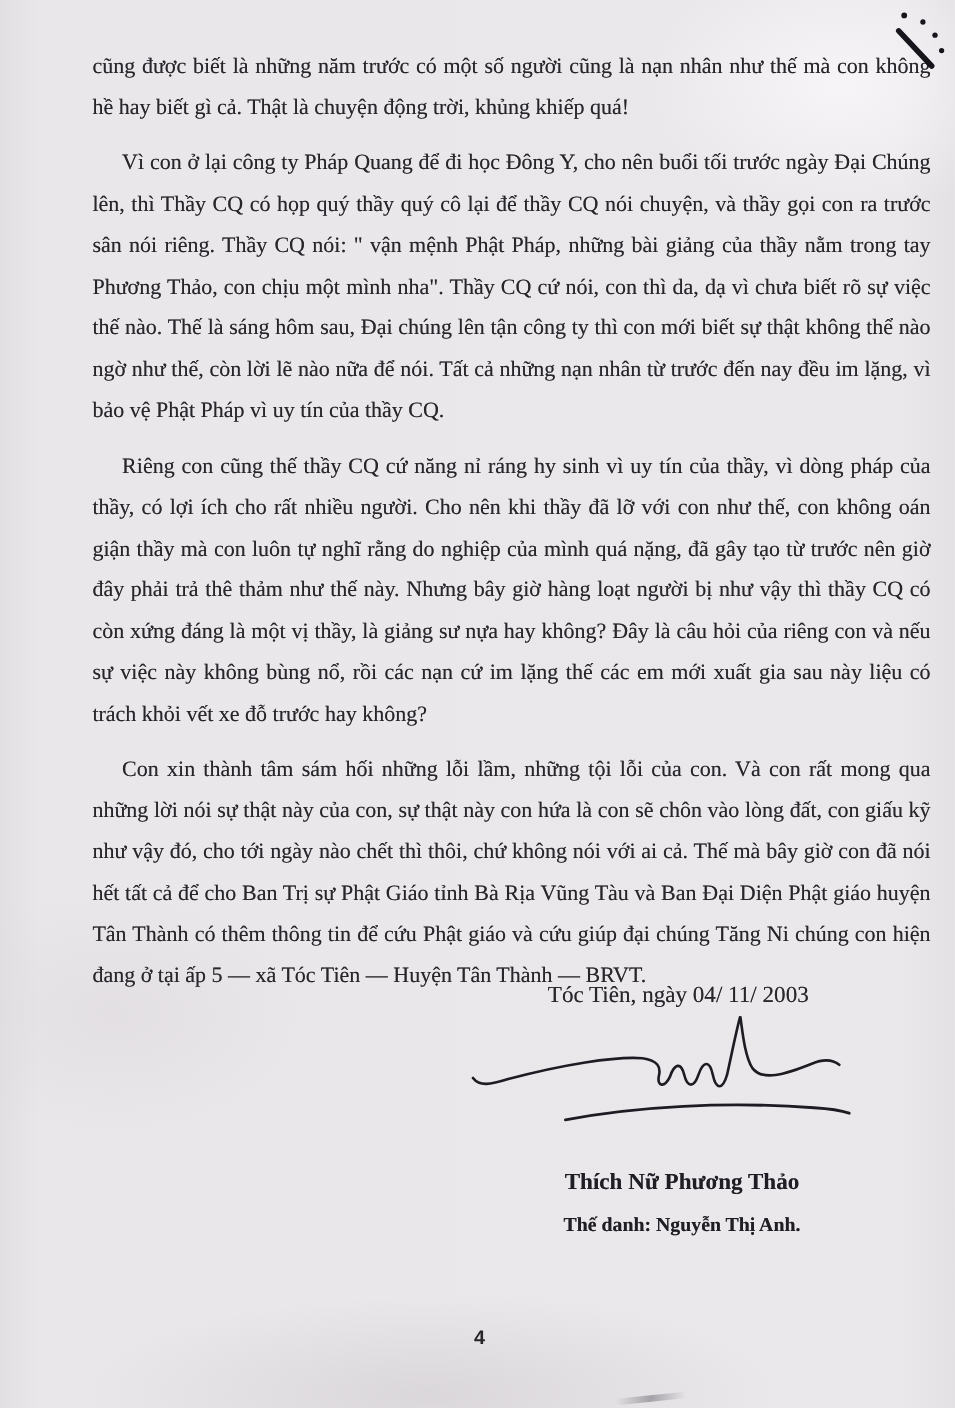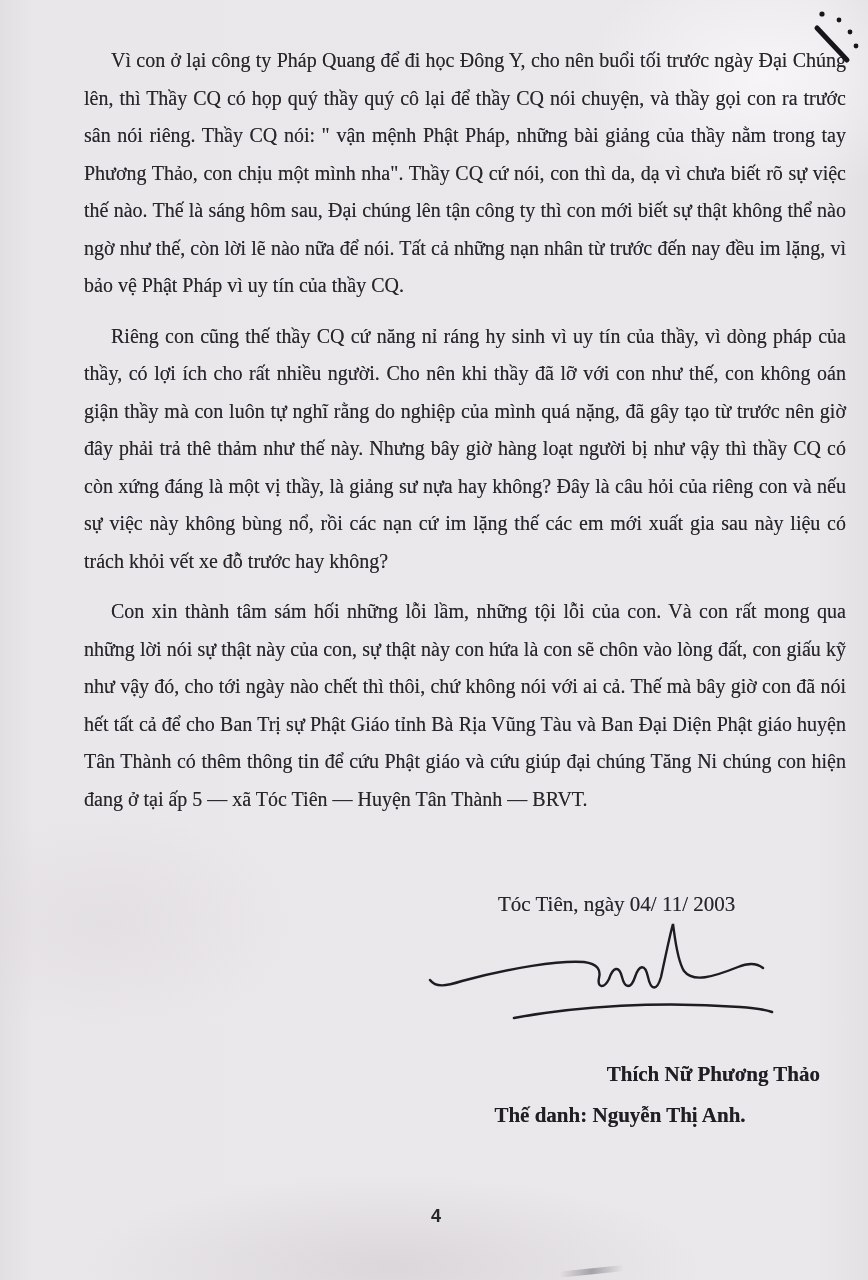--- a/index.html
+++ b/index.html
@@ -33,26 +33,26 @@
   .date-line{
     position:absolute; left:498px; top:892px;
     font-size:21px; white-space:nowrap;
     text-shadow:0 0 0.5px rgba(38,38,43,.55);
   }
   .signature{
     position:absolute; left:418px; top:918px; width:386px; height:122px;
   }
   .signed-name{
     position:absolute; left:420px; top:1062px; width:400px;
-    text-align:right; font-weight:bold; font-size:21px;
+    text-align:center; font-weight:bold; font-size:21px;
     color:#1e1e24; text-shadow:0 0 0.5px rgba(30,30,36,.6);
   }
   .secular-name{
     position:absolute; left:420px; top:1103px; width:400px;
-    text-align:center; font-weight:bold; font-size:21px;
+    text-align:center; font-weight:bold; font-size:18px;
     color:#1e1e24; text-shadow:0 0 0.5px rgba(30,30,36,.6);
   }
   .page-number{
     position:absolute; left:404px; top:1206px; width:64px;
     text-align:center; font-weight:bold; font-size:18px;
     font-family:"Liberation Sans","DejaVu Sans",sans-serif;
   }
   .corner-mark{
     position:absolute; left:803px; top:6px; width:60px; height:64px;
   }
@@ -61,20 +61,21 @@
     background:linear-gradient(100deg, rgba(60,60,70,0) 0%, rgba(60,60,70,.55) 45%, rgba(60,60,70,0) 90%);
     transform:rotate(-6deg); border-radius:3px; opacity:.7;
   }
 </style>
 </head>
 <body>
 
 <div class="page">
 
   <div class="body-text">
+    <p>cũng được biết là những năm trước có một số người cũng là nạn nhân như thế mà con không hề hay biết gì cả. Thật là chuyện động trời, khủng khiếp quá!</p>
     <p class="indent">Vì  con ở lại công ty Pháp Quang để đi học Đông Y, cho nên  buổi tối trước ngày Đại Chúng lên, thì Thầy CQ có họp  quý thầy quý cô lại để thầy CQ nói chuyện, và thầy gọi con ra trước sân nói riêng. Thầy CQ nói: " vận mệnh Phật Pháp, những bài giảng của thầy nằm trong tay Phương Thảo, con chịu một mình nha". Thầy CQ cứ nói, con thì da, dạ vì chưa biết rõ sự việc thế nào. Thế là sáng hôm sau, Đại chúng lên tận công ty thì con mới biết sự thật không thể nào ngờ như thế, còn lời lẽ nào nữa để nói. Tất cả những nạn nhân từ trước đến nay đều im lặng, vì bảo vệ Phật Pháp vì uy tín của thầy CQ.</p>
     <p class="indent">Riêng con cũng thế thầy CQ cứ năng nỉ ráng hy sinh vì uy tín của thầy, vì dòng pháp của thầy, có lợi ích cho rất nhiều người. Cho nên khi thầy đã lỡ với con như thế, con không oán giận thầy mà con luôn tự nghĩ rằng do nghiệp của mình quá nặng, đã gây tạo từ trước nên giờ đây phải trả thê thảm như thế này. Nhưng bây giờ hàng loạt người bị như vậy thì thầy CQ có còn xứng đáng là một vị thầy, là giảng sư nựa hay không? Đây là câu hỏi của riêng con và nếu sự việc này không bùng nổ, rồi các nạn cứ im lặng thế các em mới xuất gia sau này liệu có trách khỏi vết xe đỗ trước hay không?</p>
     <p class="indent">Con xin thành tâm sám hối những lỗi lầm, những tội lỗi của con. Và con rất mong qua những lời nói sự thật này của con, sự thật này con hứa là con sẽ chôn vào lòng đất, con giấu kỹ như vậy đó, cho tới ngày nào chết thì thôi, chứ không nói với ai cả. Thế mà bây giờ con đã nói hết tất cả để cho Ban Trị sự Phật Giáo tỉnh Bà Rịa Vũng Tàu và Ban Đại Diện Phật giáo huyện Tân Thành có thêm thông tin để cứu Phật giáo và cứu giúp đại chúng Tăng Ni chúng con hiện đang ở tại ấp 5 — xã Tóc Tiên — Huyện Tân Thành — BRVT.</p>
   </div>
 
   <div class="date-line">Tóc Tiên, ngày 04/ 11/ 2003</div>
 
   <svg class="signature" viewBox="0 0 386 122" fill="none">
     <path d="M12,62 C18,70 28,68 44,63 C92,50 142,42 166,44 C180,46 183,52 181,60 C179,70 186,71 191,61 C195,49 201,47 204,59 C207,71 213,71 217,59 C221,47 227,45 230,59 C233,73 239,73 243,59 C247,41 252,16 255,6 C257,20 259,42 266,53 C275,65 295,59 320,49 C332,44 340,46 345,50" stroke="#1c1c22" stroke-width="2.4" stroke-linecap="round"></path>
     <path d="M96,100 C160,88 242,83 322,89 C338,90 348,92 354,94" stroke="#1c1c22" stroke-width="2.6" stroke-linecap="round"></path>

